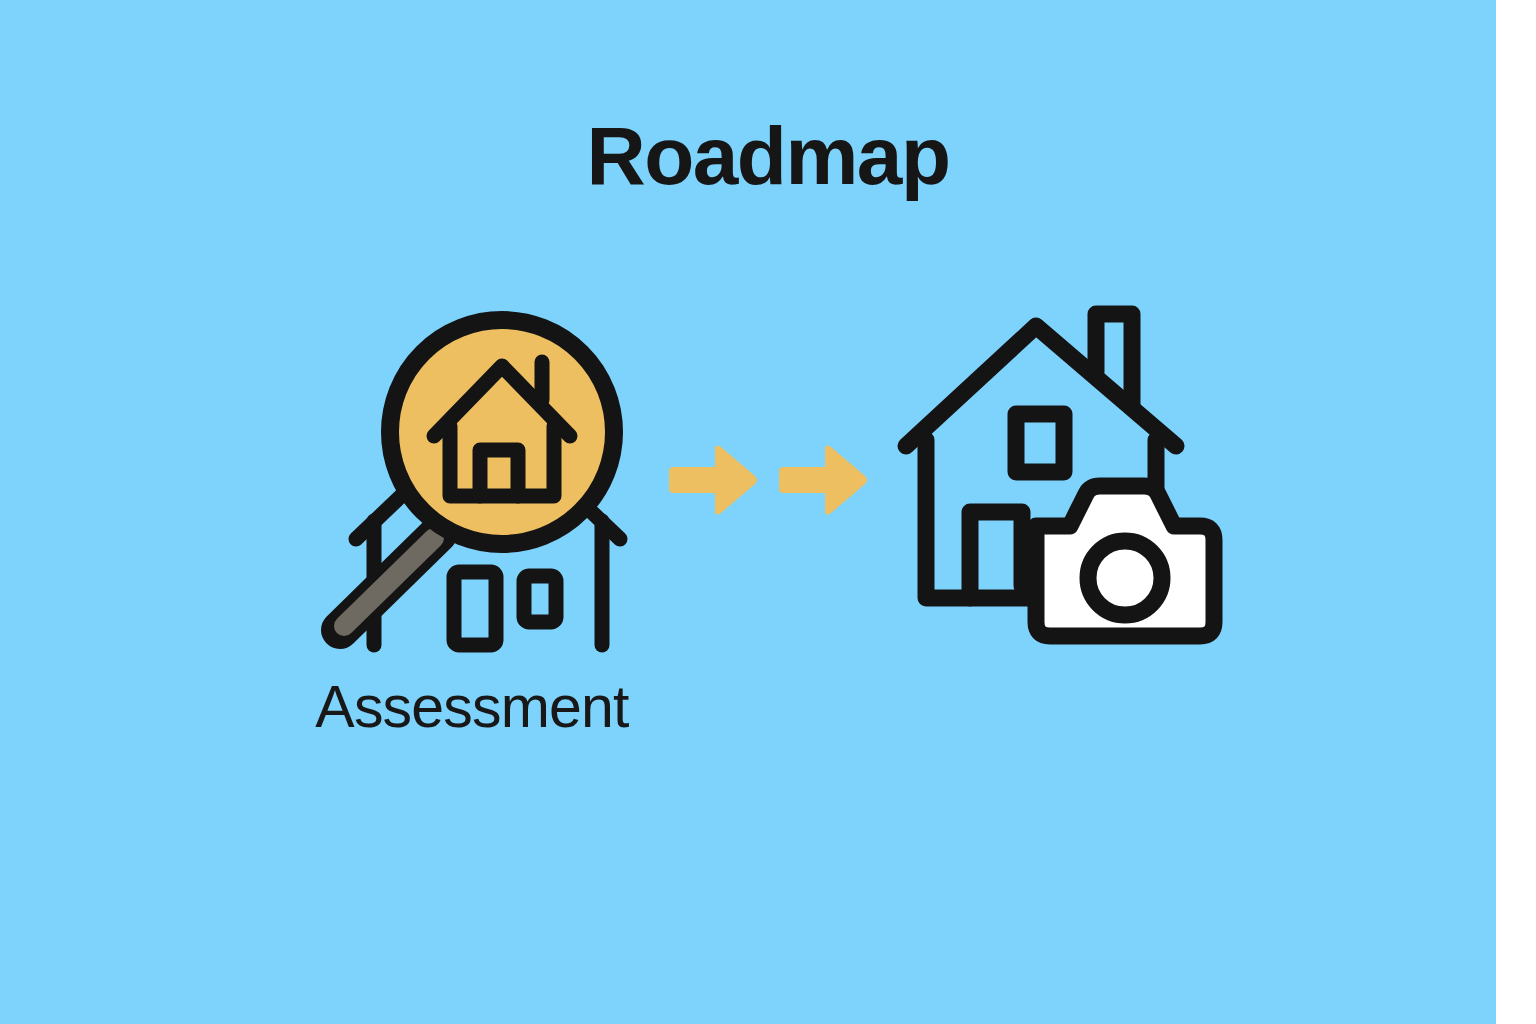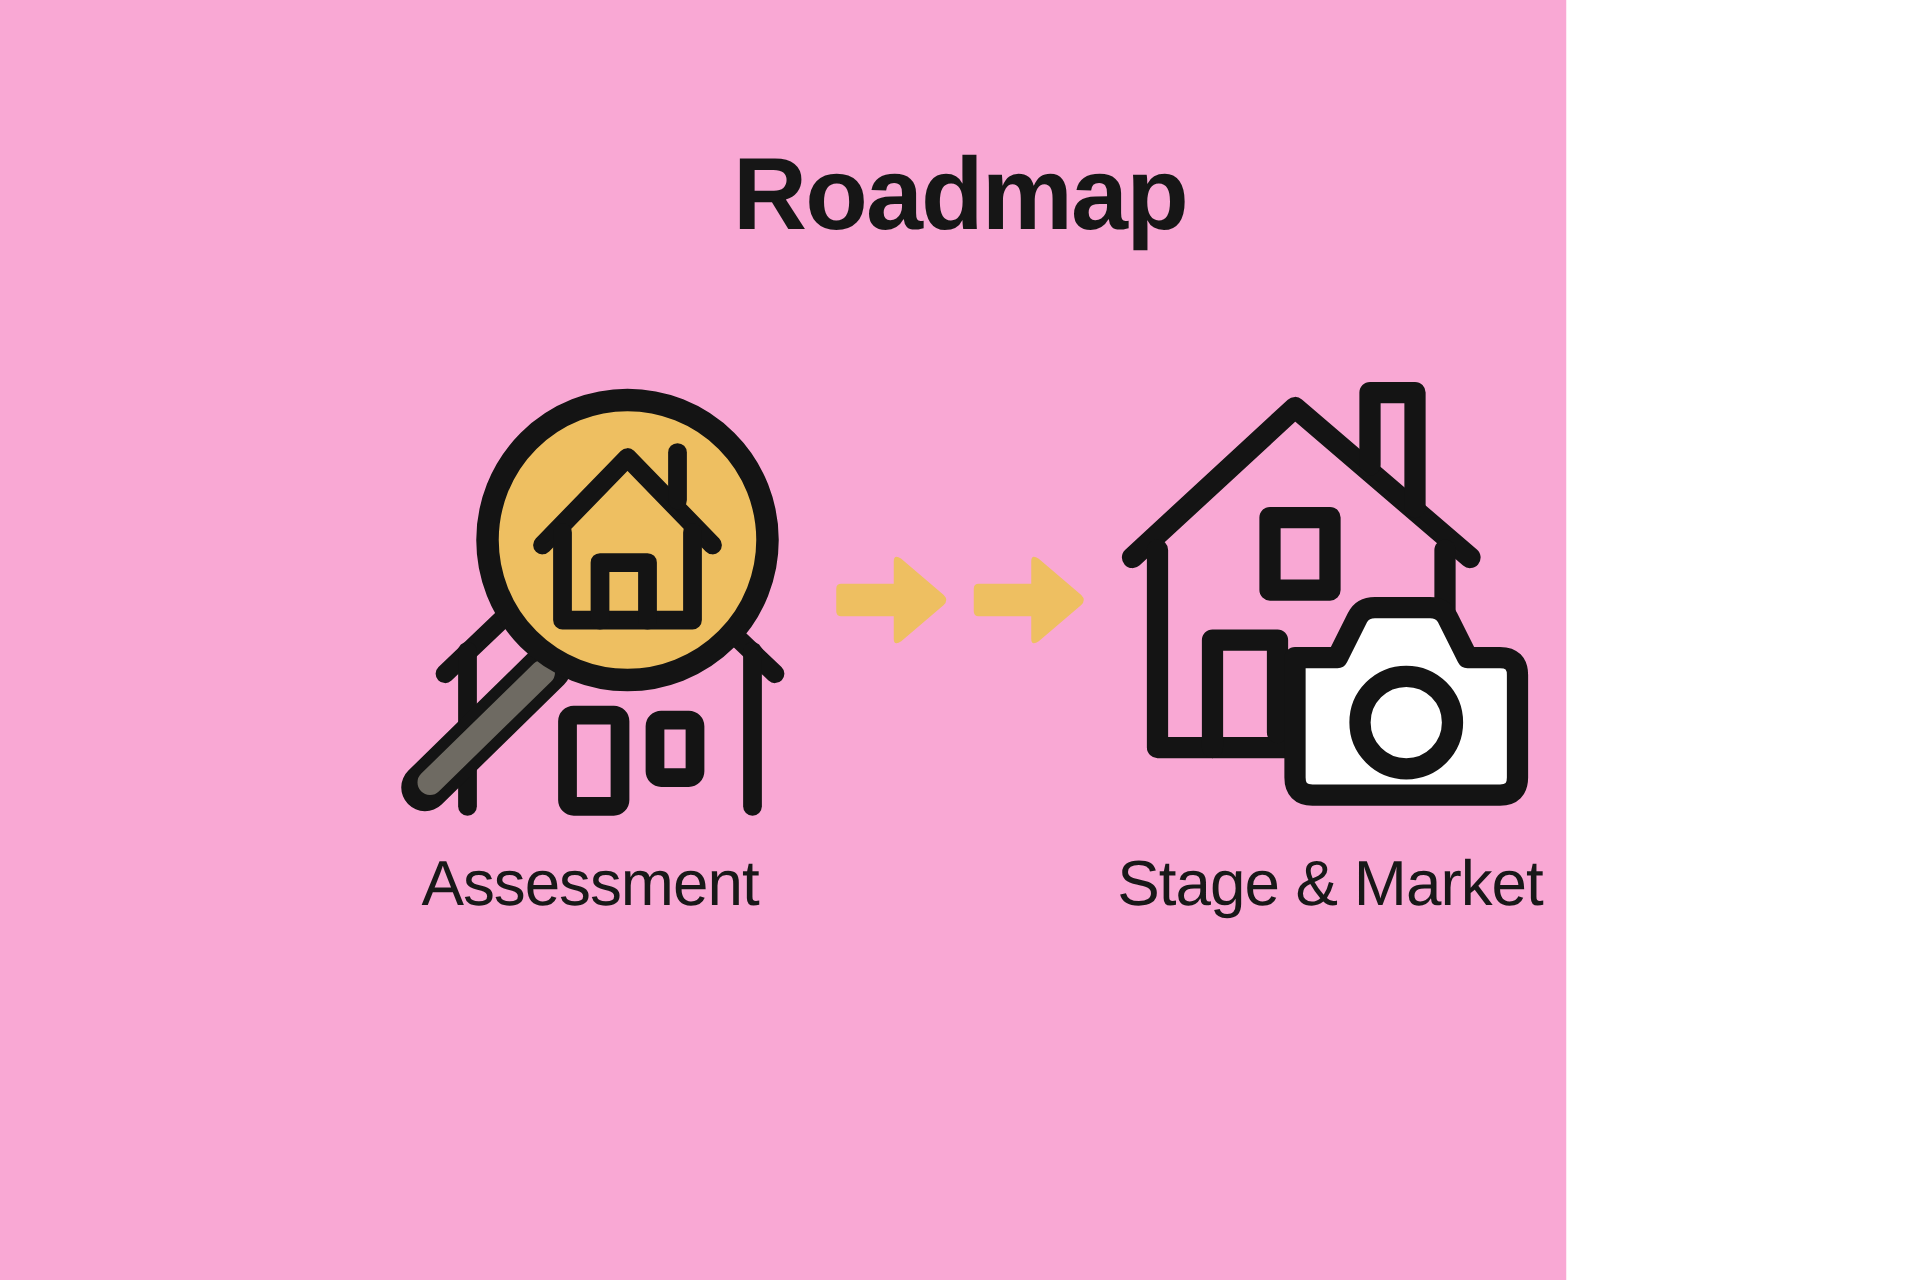--- a/index.html
+++ b/index.html
@@ -12,23 +12,23 @@
     width: 1536px;
     height: 1024px;
     font-family: "Liberation Sans", sans-serif;
     color: #1a1a1a;
     overflow: hidden;
     position: relative;
   }
 
   .page {
     position: relative;
-    width: 1253px;
+    width: 1496px;
     height: 1024px;
-    background: #f9a8d4;
+    background: #7dd3fc;
   }
 
   .page-title {
     position: absolute;
     top: 108px;
     left: 0;
     width: 1536px;
     text-align: center;
     font-size: 82px;
     line-height: 96px;
@@ -59,21 +59,21 @@
 
   .step-icon {
     width: 340px;
     height: 360px;
     display: block;
   }
 
   .step-label {
     margin-top: 16px;
     text-align: center;
-    font-size: 51px;
+    font-size: 59px;
     line-height: 62px;
     font-weight: 500;
     letter-spacing: -0.8px;
     color: #181818;
     white-space: pre-line;
   }
 
   .arrow-wrap {
     width: 110px;
     height: 360px;
@@ -154,17 +154,16 @@
 
           <rect x="122" y="114" width="48" height="58"></rect>
 
           <path d="M 76 298 L 76 212 L 128 212 L 128 286"></path>
         </g>
 
         <path d="M 142 226 L 176 226 L 192 194 Q 196 186 206 186 L 250 186 Q 260 186 264 194 L 280 226 L 306 226 Q 320 226 320 240 L 320 322 Q 320 336 306 336 L 156 336 Q 142 336 142 322 Z" fill="#ffffff" stroke="#141414" stroke-width="17" stroke-linejoin="round"></path>
 
         <circle cx="231" cy="278" r="37" fill="#ffffff" stroke="#141414" stroke-width="17"></circle>
       </svg>
-      <div class="step-label">Stage &amp; Market</div>
     </div>
 
   </div>
 </div>
 
 </body></html>

